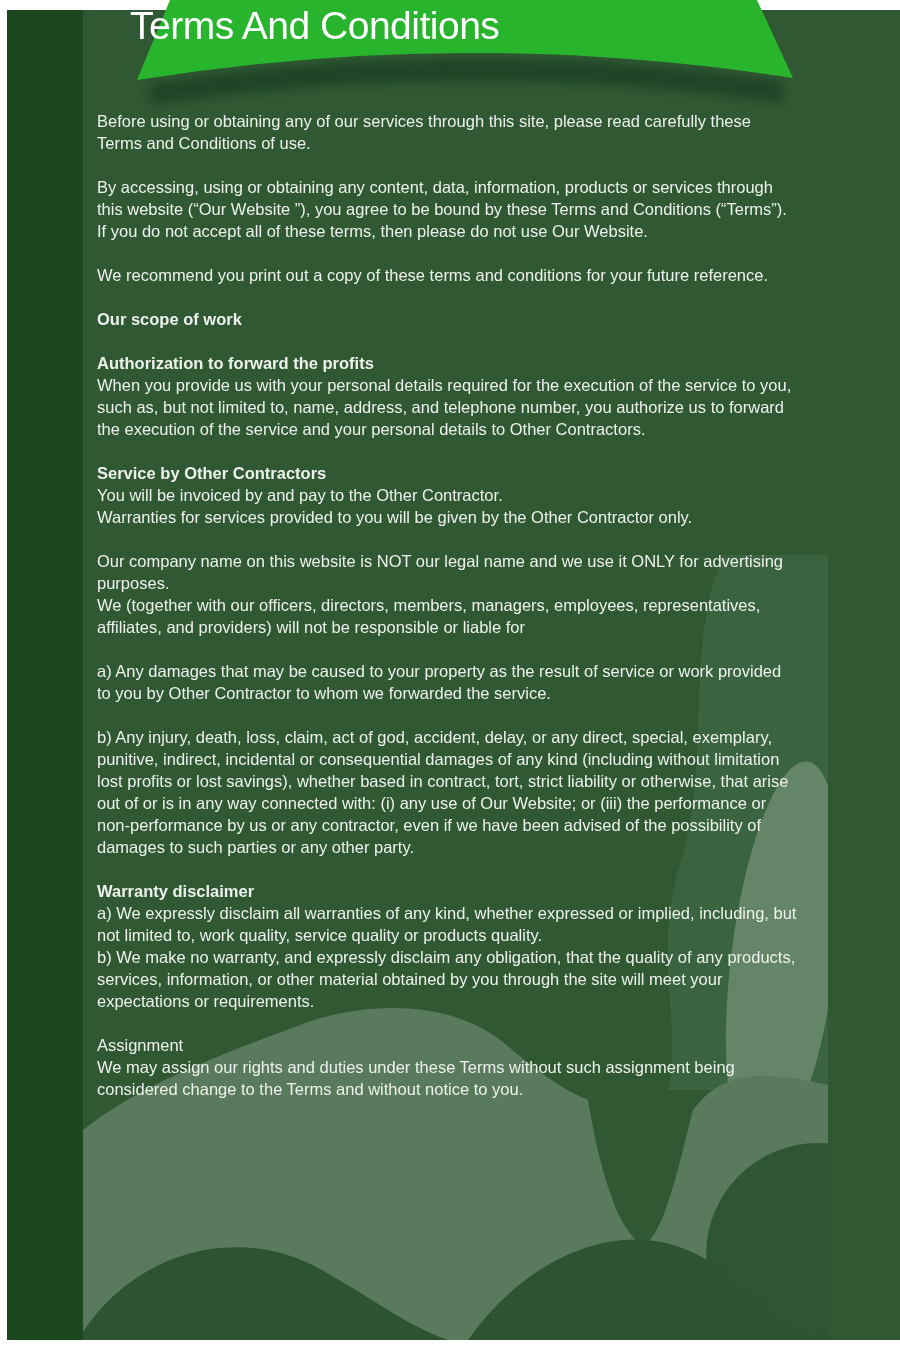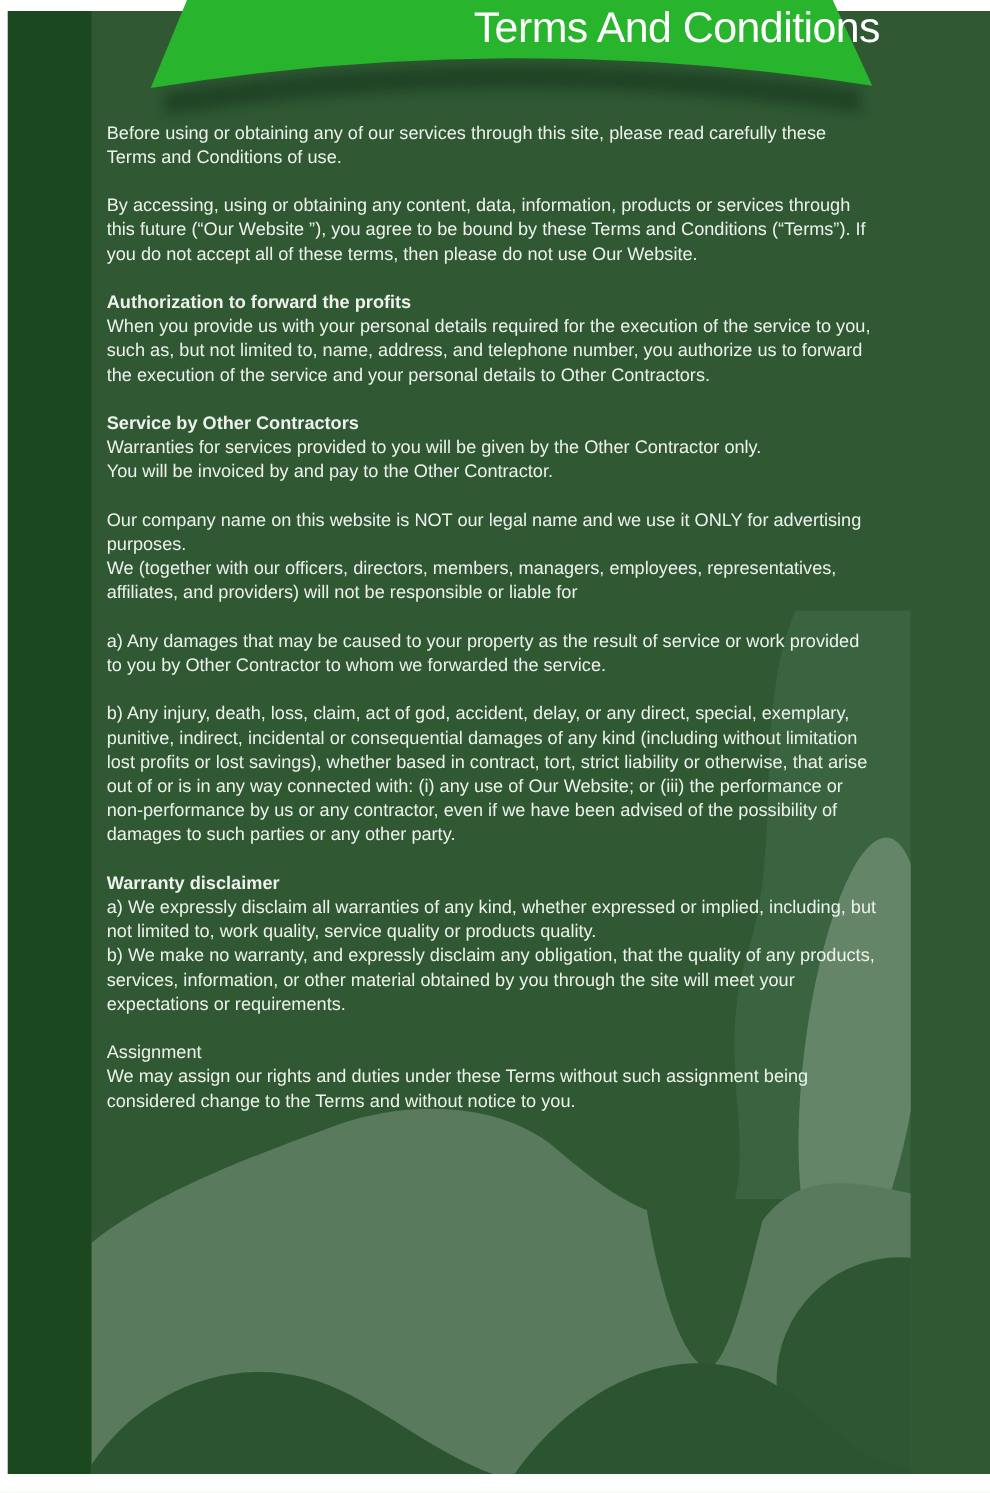--- a/index.html
+++ b/index.html
@@ -36,21 +36,21 @@
     font-size:16.5px;line-height:22px;color:var(--text_color);
   }
   .content p{margin:0}
   .content p.gap{margin-top:22px}
   .content p.heading{font-weight:700}
   .banner{position:absolute;left:130px;top:0;width:670px;height:118px}
   .banner svg{position:absolute;left:0;top:0;width:670px;height:118px;display:block;overflow:visible}
   .ribbon{fill:var(--banner_green)}
   .ribbon-shadow{fill:var(--ribbon_shadow);opacity:.45}
   .title{
-    position:absolute;left:0;right:0;top:2px;text-align:right;
+    position:absolute;left:0;right:0;top:2px;text-align:left;
     font-size:39px;line-height:47px;font-weight:400;letter-spacing:-0.5px;
     color:var(--title_color);white-space:nowrap;
   }
 </style>
 </head>
 <body>
 
 <div class="page">
 
   <div class="card">
@@ -72,26 +72,28 @@
                  L 745,1330 L 0,1330 Z"></path>
 
         <circle style="fill:var(--dark_circle_green)" cx="735" cy="1245" r="112"></circle>
 
         <path style="fill:var(--hill_green)" d="M -5,1330 C 45,1245 150,1212 235,1258 C 280,1282 320,1314 365,1330 Z"></path>
         <path style="fill:var(--hill_green)" d="M 385,1330 C 445,1245 540,1205 615,1245 C 655,1266 680,1300 715,1318 C 725,1322 738,1325 745,1326 L 745,1330 Z"></path>
       </svg>
 
       <div class="content">
           <p class="">Before using or obtaining any of our services through this site, please read carefully these Terms and Conditions of use.</p>
-          <p class=" gap">By accessing, using or obtaining any content, data, information, products or services through this future (“Our Website ”), you agree to be bound by these Terms and Conditions (“Terms”). If you do not accept all of these terms, then please do not use Our Website.</p>
+          <p class=" gap">By accessing, using or obtaining any content, data, information, products or services through this website (“Our Website ”), you agree to be bound by these Terms and Conditions (“Terms”). If you do not accept all of these terms, then please do not use Our Website.</p>
+          <p class=" gap">We recommend you print out a copy of these terms and conditions for your future reference.</p>
+          <p class="heading gap">Our scope of work</p>
           <p class="heading gap">Authorization to forward the profits</p>
           <p class="">When you provide us with your personal details required for the execution of the service to you, such as, but not limited to, name, address, and telephone number, you authorize us to forward the execution of the service and your personal details to Other Contractors.</p>
           <p class="heading gap">Service by Other Contractors</p>
+          <p class="">You will be invoiced by and pay to the Other Contractor.</p>
           <p class="">Warranties for services provided to you will be given by the Other Contractor only.</p>
-          <p class="">You will be invoiced by and pay to the Other Contractor.</p>
           <p class=" gap">Our company name on this website is NOT our legal name and we use it ONLY for advertising purposes.</p>
           <p class="">We (together with our officers, directors, members, managers, employees, representatives, affiliates, and providers) will not be responsible or liable for</p>
           <p class=" gap">a) Any damages that may be caused to your property as the result of service or work provided to you by Other Contractor to whom we forwarded the service.</p>
           <p class=" gap">b) Any injury, death, loss, claim, act of god, accident, delay, or any direct, special, exemplary, punitive, indirect, incidental or consequential damages of any kind (including without limitation lost profits or lost savings), whether based in contract, tort, strict liability or otherwise, that arise out of or is in any way connected with: (i) any use of Our Website; or (iii) the performance or non-performance by us or any contractor, even if we have been advised of the possibility of damages to such parties or any other party.</p>
           <p class="heading gap">Warranty disclaimer</p>
           <p class="">a) We expressly disclaim all warranties of any kind, whether expressed or implied, including, but not limited to, work quality, service quality or products quality.</p>
           <p class="">b) We make no warranty, and expressly disclaim any obligation, that the quality of any products, services, information, or other material obtained by you through the site will meet your expectations or requirements.</p>
           <p class=" gap">Assignment</p>
           <p class="">We may assign our rights and duties under these Terms without such assignment being considered change to the Terms and without notice to you.</p>
         </div>

